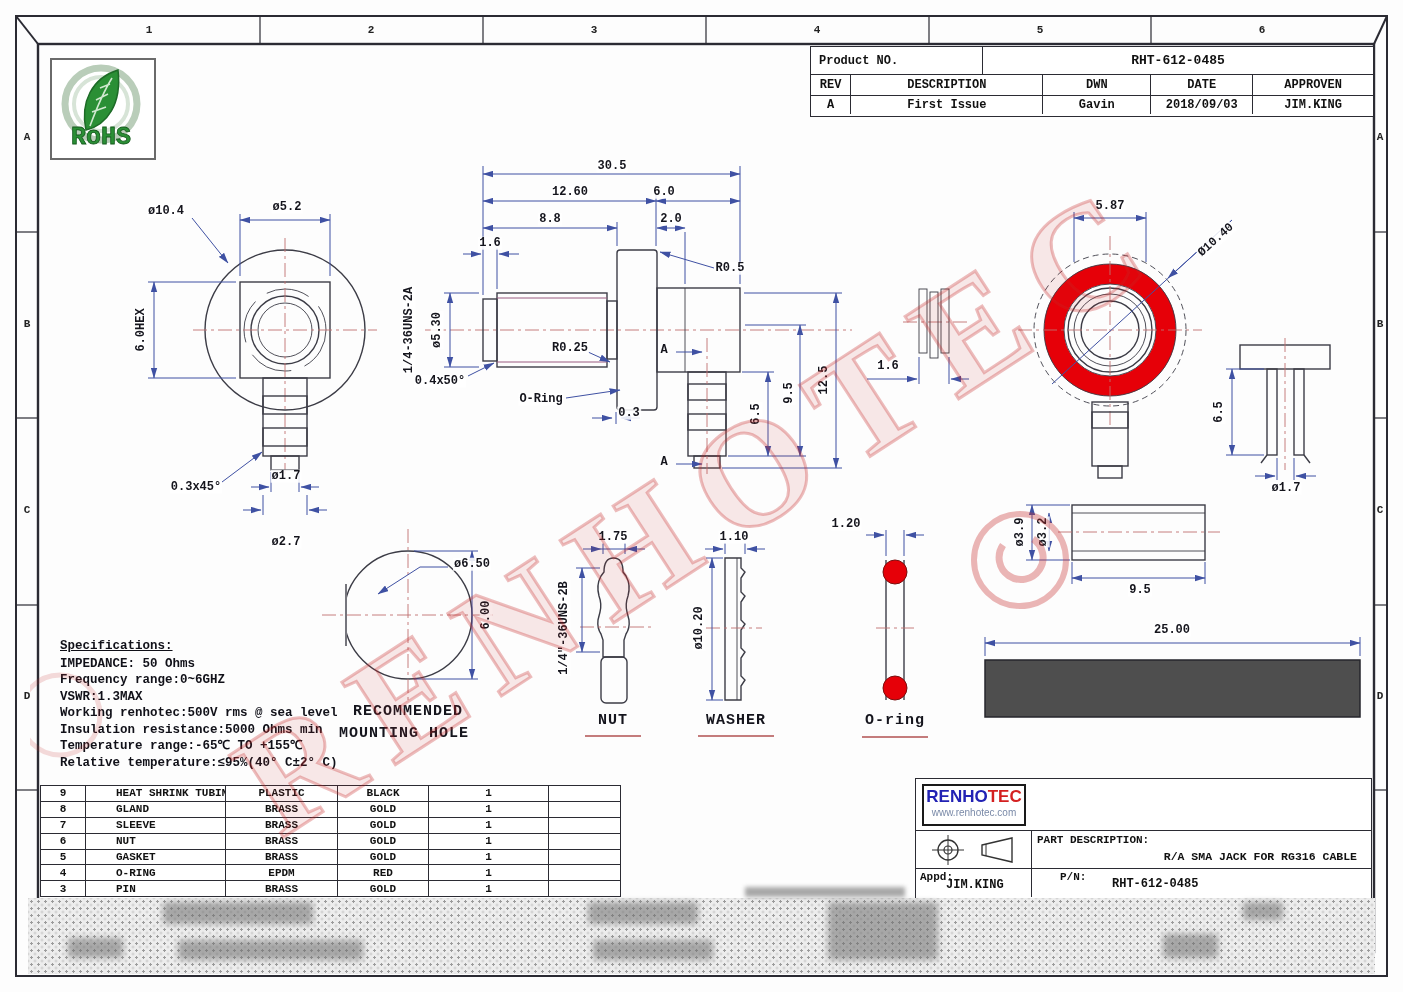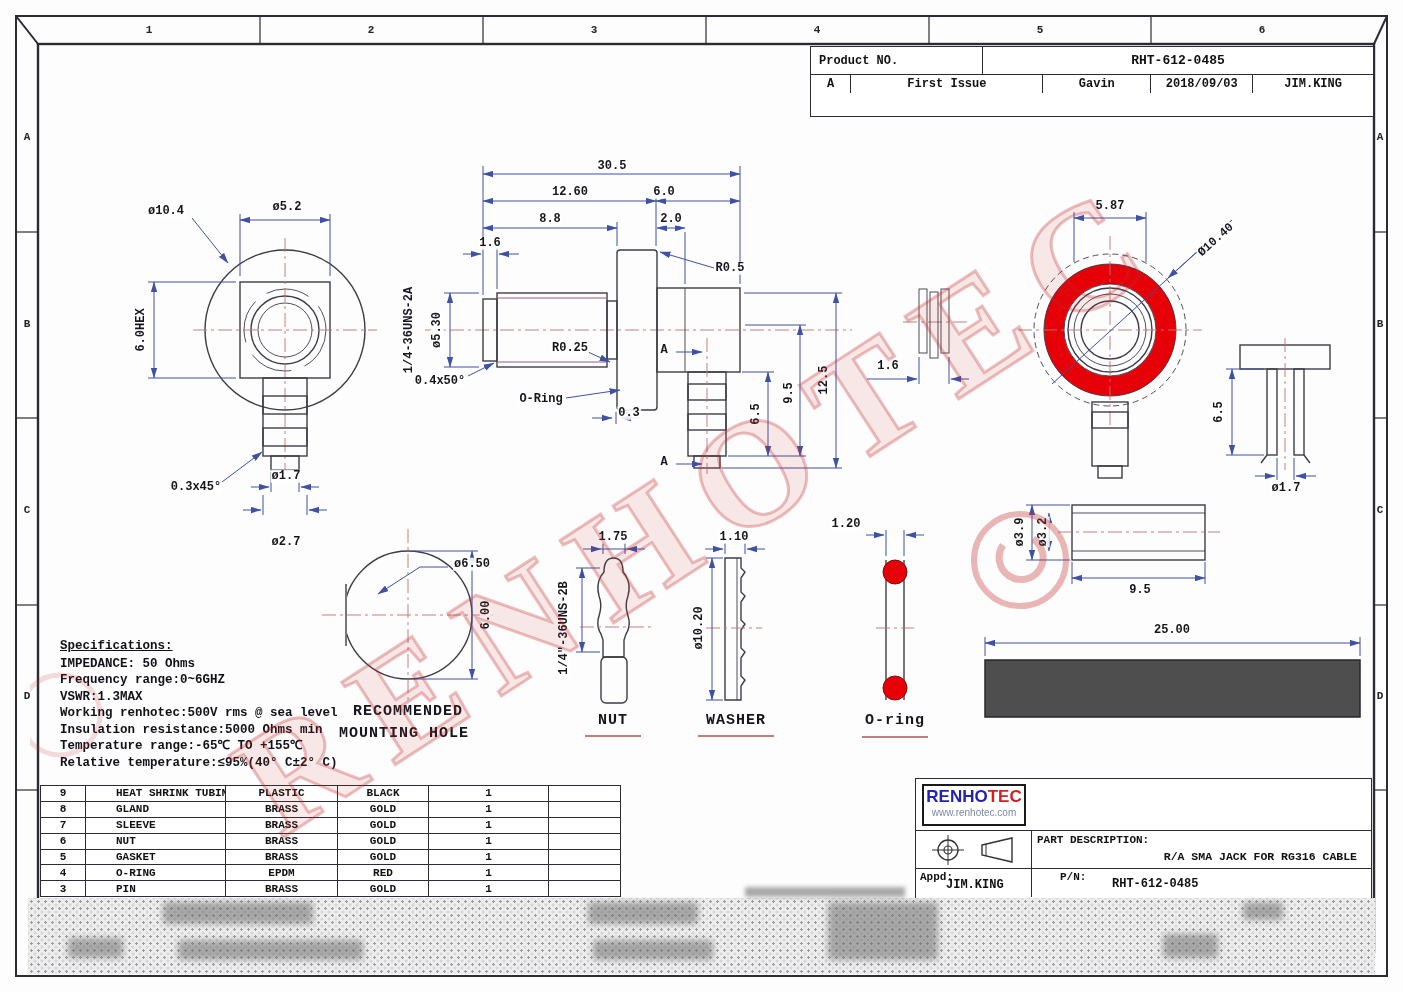--- a/index.html
+++ b/index.html
@@ -337,25 +337,41 @@
     </g>
 
     <g>
       <rect class="hs" x="985" y="660" width="375" height="57"></rect>
       <line class="dl" x1="985" y1="656" x2="985" y2="637"></line>
       <line class="dl" x1="1360" y1="656" x2="1360" y2="637"></line>
       <line class="dl" x1="985" y1="643" x2="1360" y2="643" marker-start="url(#ar)" marker-end="url(#ar)"></line>
     </g>
   </svg>
 
+  <div id="rohs">
+    <svg width="98" height="94" xmlns="http://www.w3.org/2000/svg">
+      <circle cx="49" cy="44" r="36" fill="none" stroke="#b9cdb9" stroke-width="7"></circle>
+      <circle cx="49" cy="44" r="27" fill="none" stroke="#d7e4d7" stroke-width="4"></circle>
+      <path d="M66,10 C40,18 28,42 34,70 C55,65 70,44 66,10 Z" fill="#2a8f35" stroke="#1d6b27" stroke-width="1.5"></path>
+      <path d="M60,18 C50,34 44,50 38,66 M44,40 L56,34 M40,52 L54,47 M48,28 L58,24" stroke="#cfe8cf" stroke-width="1.6" fill="none"></path>
+      <text x="49" y="84" text-anchor="middle" font-size="25" font-weight="bold" fill="#2a8f35" stroke="#14591c" stroke-width="0.8">RoHS</text>
+    </svg>
+  </div>
 
   <div id="prod">
     <div class="row r1">
       <div class="c lab">Product NO.</div>
       <div class="c val">RHT-612-0485</div>
+    </div>
+    <div class="row r2">
+      <div class="c c5a">REV</div>
+      <div class="c c5b">DESCRIPTION</div>
+      <div class="c c5c">DWN</div>
+      <div class="c c5d">DATE</div>
+      <div class="c c5e">APPROVEN</div>
     </div>
     <div class="row r3">
       <div class="c c5a">A</div>
       <div class="c c5b">First Issue</div>
       <div class="c c5c">Gavin</div>
       <div class="c c5d">2018/09/03</div>
       <div class="c c5e">JIM.KING</div>
     </div>
   </div>
 

